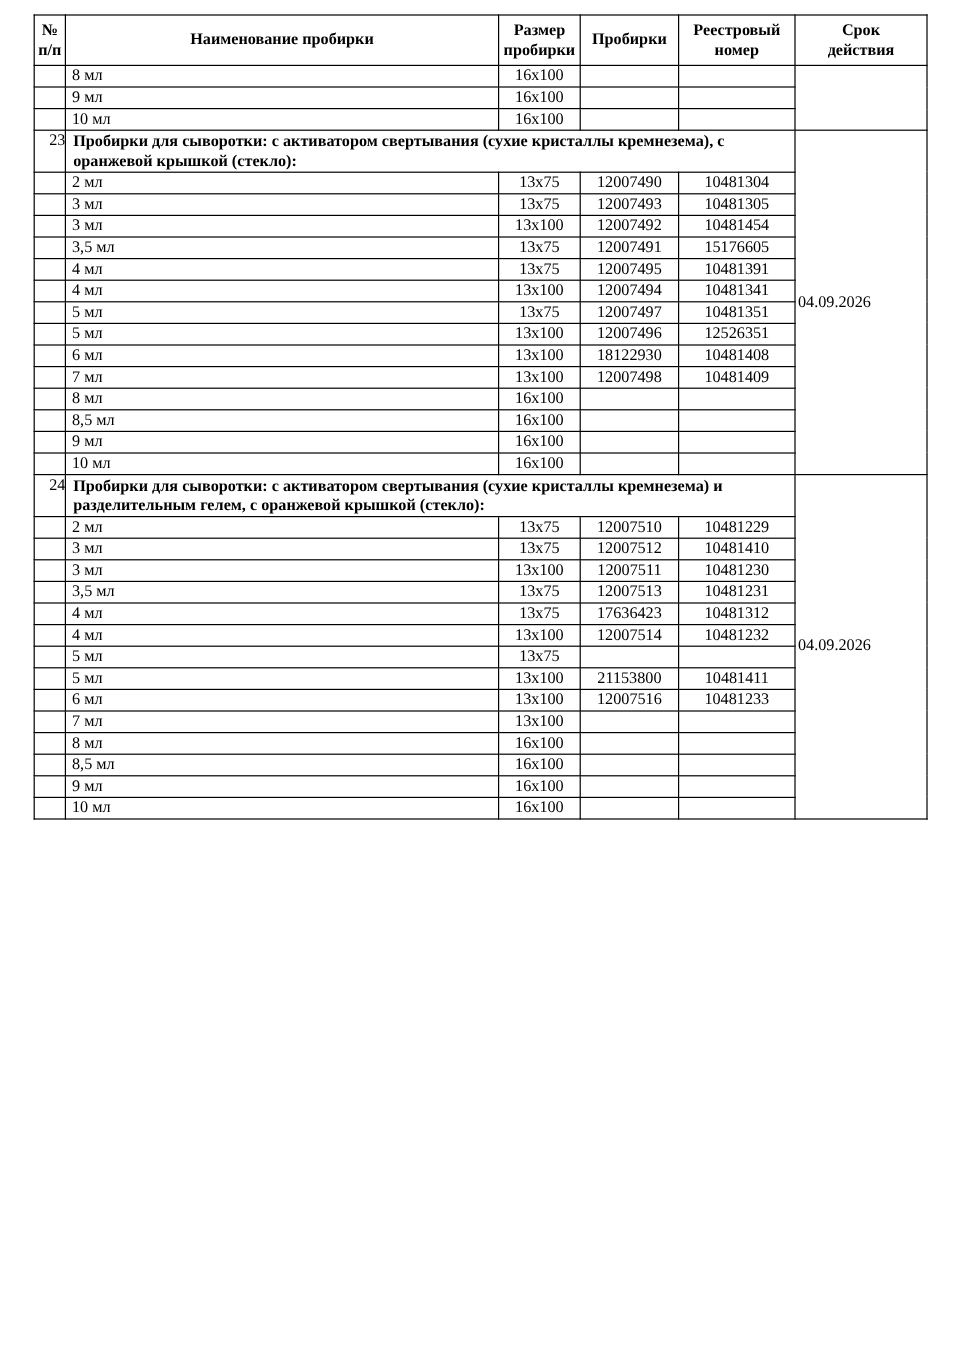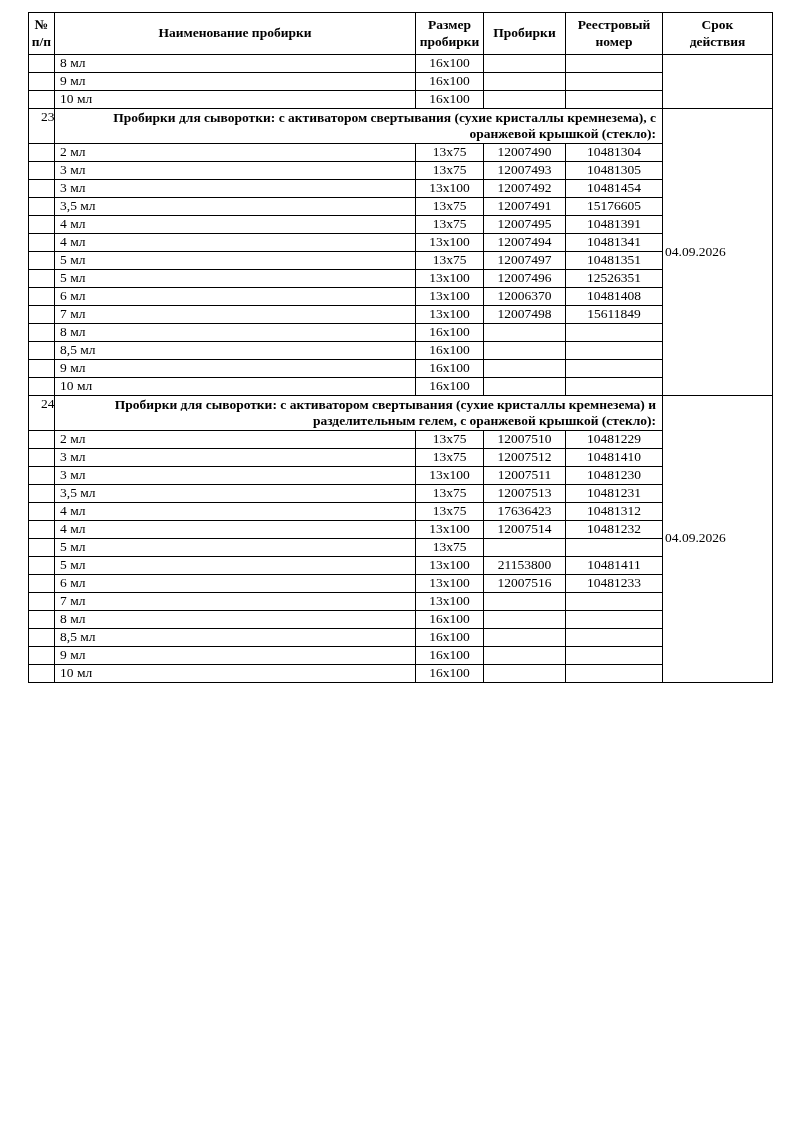--- a/index.html
+++ b/index.html
@@ -46,21 +46,21 @@
     line-height: 1.1;
     padding: 0 2px;
     vertical-align: middle;
   }
   td.c-num { text-align: right; padding-left: 12px; }
   td.c-name { text-align: left; padding-left: 5px; }
   td.c-size, td.c-article, td.c-registry { text-align: center; }
   td.c-validity { text-align: left; vertical-align: middle; }
   tr.section td.c-title {
     font-weight: bold;
-    text-align: right;
+    text-align: left;
     line-height: 1.18;
     padding: 1px 6px;
     height: 30px;
   }
   tr.section td.c-num {
     vertical-align: top;
     padding-top: 1px;
   }
 </style>
 </head>
@@ -171,29 +171,29 @@
           <td class="c-num"></td>
           <td class="c-name">5 мл</td>
           <td class="c-size">13x100</td>
           <td class="c-article">12007496</td>
           <td class="c-registry">12526351</td>
         </tr>
         <tr>
           <td class="c-num"></td>
           <td class="c-name">6 мл</td>
           <td class="c-size">13x100</td>
-          <td class="c-article">12006370</td>
+          <td class="c-article">18122930</td>
           <td class="c-registry">10481408</td>
         </tr>
         <tr>
           <td class="c-num"></td>
           <td class="c-name">7 мл</td>
           <td class="c-size">13x100</td>
           <td class="c-article">12007498</td>
-          <td class="c-registry">15611849</td>
+          <td class="c-registry">10481409</td>
         </tr>
         <tr>
           <td class="c-num"></td>
           <td class="c-name">8 мл</td>
           <td class="c-size">16x100</td>
           <td class="c-article"></td>
           <td class="c-registry"></td>
         </tr>
         <tr>
           <td class="c-num"></td>

